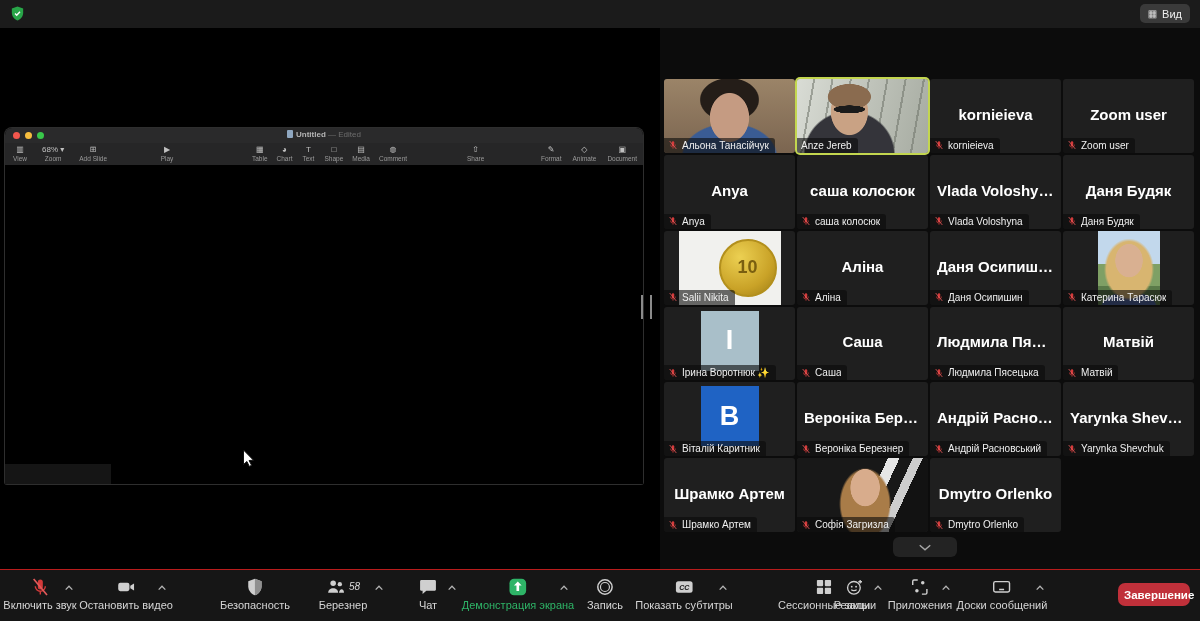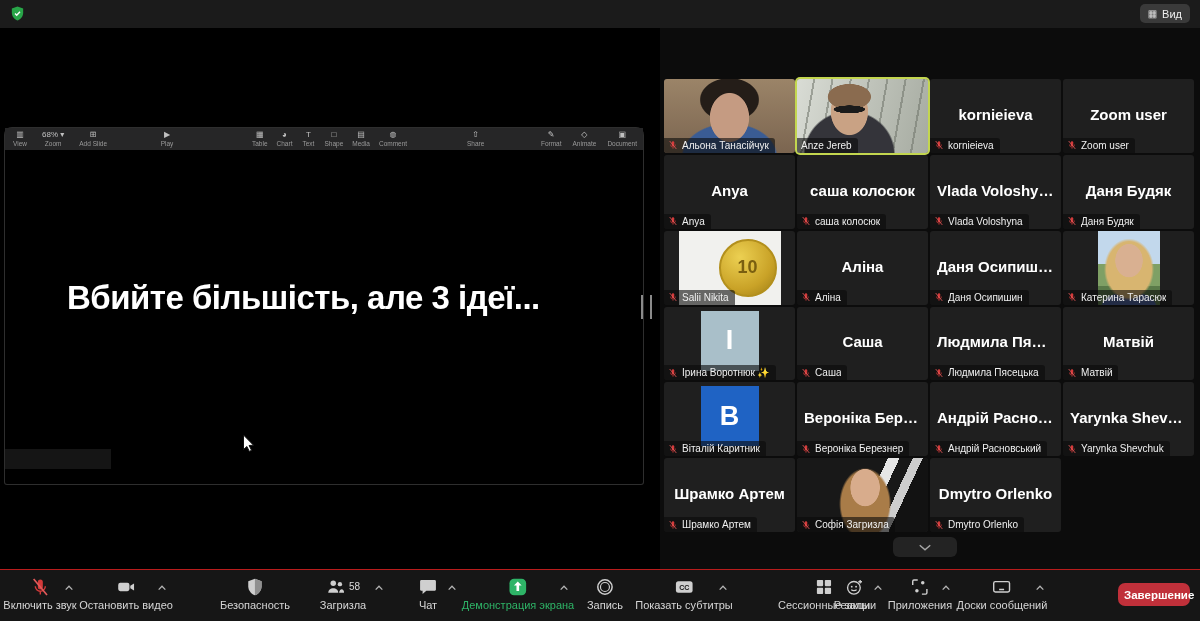--- a/index.html
+++ b/index.html
@@ -86,21 +86,21 @@
     radial-gradient(28px 15px at 50% 102%, #4a5f9e 94%, transparent),
     linear-gradient(180deg,#c2d8ec 0 44%, #7fa065 44% 74%, #5a7a49 74%);}
 
   .pager{position:absolute;left:893px;top:537px;width:64px;height:20px;background:#232323;
          border-radius:6px;display:flex;align-items:center;justify-content:center;}
 
   
   .toolbar{position:absolute;left:0;bottom:0;width:100%;height:51px;background:#161616;border-top:1px solid #b91c1c;}
   .tbi{position:absolute;top:6px;transform:translateX(-50%);display:flex;flex-direction:column;
        align-items:center;cursor:default;}
-  .tbi .ic{height:21px;display:flex;align-items:center;justify-content:flex-start;gap:3px;}
+  .tbi .ic{height:21px;display:flex;align-items:center;justify-content:flex-start;gap:3px;font-style:italic;}
   .tbi .lab{margin-top:2px;font-size:11px;color:#d6d6d6;white-space:nowrap;}
   .tbi .badge{font-size:10px;color:#ddd;}
   .chev{position:absolute;top:7px;transform:translateX(-50%);}
   .t-mute{left:40px}.c-mute{left:69px}
   .t-video{left:126px}.c-video{left:162px}
   .t-security{left:255px}
   .t-participants{left:343px}.c-participants{left:379px}
   .t-chat{left:428px}.c-chat{left:452px}
   .t-share{left:518px}.c-share{left:564px}
   .t-record{left:605px}
@@ -125,20 +125,30 @@
         </svg>
     </span>
     <div class="view-btn">
       <span class="vic">▦</span>
       <span>Вид</span>
     </div>
   </div>
 
   <div class="stage">
     <div class="kn-window" style="position:absolute;left:5px;top:100px;">
+      <div class="kn-titlebar">
+        <div class="kn-lights">
+          <i style="background:#f2564d"></i>
+          <i style="background:#f6bd3e"></i>
+          <i style="background:#39c84a"></i>
+        </div>
+        <div class="kn-title">
+          <span class="doc"></span><span>Untitled</span> <span class="edited">— Edited</span>
+        </div>
+      </div>
       <div class="kn-toolbar">
         <div class="kn-g" style="left:8px">
           <div class="kn-item">
               <span class="ki">▥</span>
               <span class="kl">View</span>
             </div>
           <div class="kn-item">
               <span class="ki"><span>68%</span> ▾</span>
               <span class="kl">Zoom</span>
             </div>
@@ -194,21 +204,20 @@
               <span class="ki">◇</span>
               <span class="kl">Animate</span>
             </div>
           <div class="kn-item">
               <span class="ki">▣</span>
               <span class="kl">Document</span>
             </div>
         </div>
       </div>
       <div class="kn-canvas">
-        <div class="slide-text">Вбийте більшість, але 3 ідеї...</div>
         <div class="kn-nav-sliver"></div>
         <span class="cursor">
           <svg width="13" height="19" viewBox="0 0 13 19">
               <path d="M1.5 1l10 10.2-4.4.3 2.5 4.8-2.3 1.1-2.4-4.9-3.4 3z" fill="#fff" stroke="#111" stroke-width="1"></path>
             </svg>
         </span>
       </div>
     </div>
   </div>
 
@@ -579,21 +588,21 @@
       <div class="tbi t-participants">
         <div class="ic">
           <svg width="20" height="20" viewBox="0 0 24 24">
             <circle cx="9" cy="7.6" r="3.3" fill="#cfcfcf"></circle>
             <path d="M3 19c0-3.3 2.7-5.4 6-5.4s6 2.1 6 5.4z" fill="#cfcfcf"></path>
             <circle cx="17" cy="8.6" r="2.6" fill="#cfcfcf"></circle>
             <path d="M16 19c0-2.7 1.8-4.4 3.2-4.4 1.5 0 2.8 1.6 2.8 4.4z" fill="#cfcfcf"></path>
           </svg>
           <span class="badge">58</span>
         </div>
-        <div class="lab">Загризла</div>
+        <div class="lab">Березнер</div>
       </div>
       <span class="chev c-participants"><svg width="10" height="7" viewBox="0 0 24 16">
           <path d="M4 13l8-8 8 8" stroke="#b5b5b5" stroke-width="3" fill="none"></path>
         </svg></span>
       <div class="tbi t-chat">
         <div class="ic">
           <svg width="20" height="20" viewBox="0 0 24 24">
             <path d="M4 3.5h16c.8 0 1.5.7 1.5 1.5v10c0 .8-.7 1.5-1.5 1.5H10l-4.5 4v-4H4c-.8 0-1.5-.7-1.5-1.5V5c0-.8.7-1.5 1.5-1.5z" fill="#cfcfcf"></path>
           </svg>
         </div>

